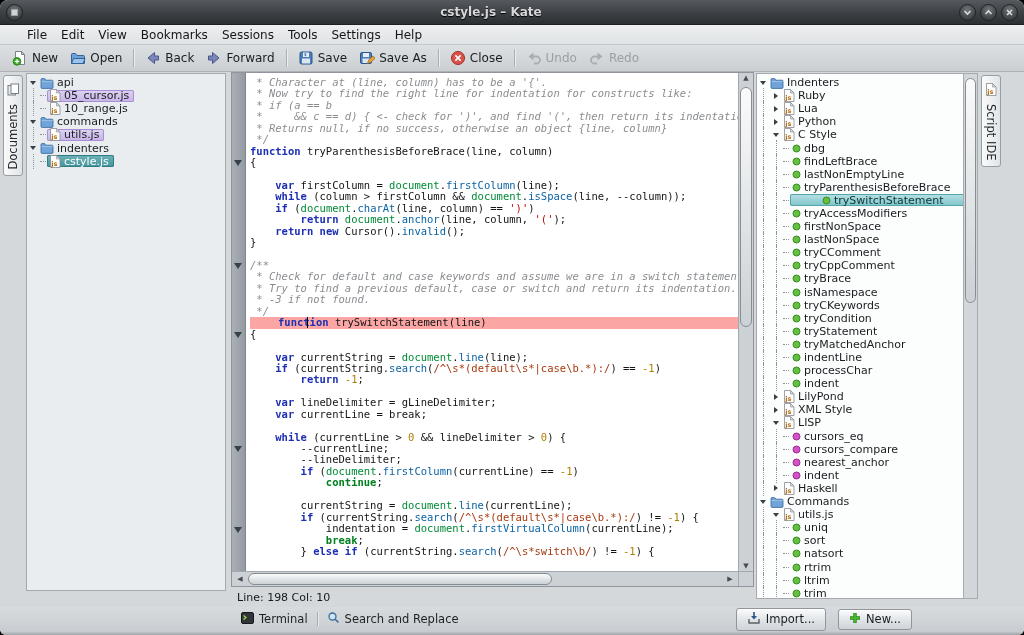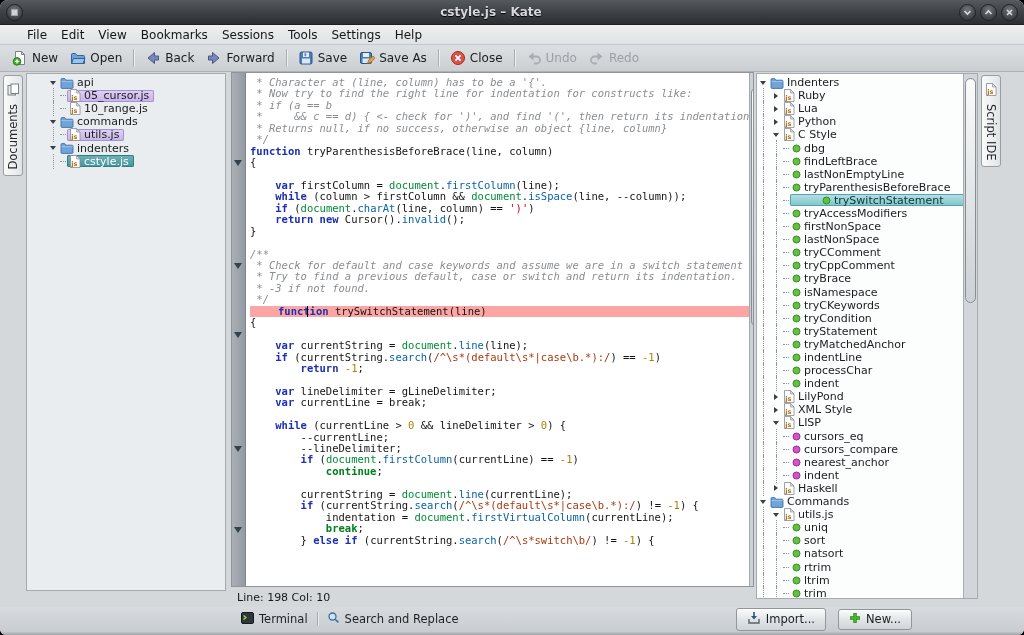--- a/index.html
+++ b/index.html
@@ -25,24 +25,24 @@
   .tsep{width:1px;height:18px;background:#a9aeb2;box-shadow:1px 0 0 #eceeef;margin:0 5px;}
   
   .main{flex:none;height:535px;display:flex;}
   .dock-left{width:26px;flex:none;display:flex;flex-direction:column;align-items:center;}
   .dock-right{width:46px;flex:none;display:flex;flex-direction:column;align-items:flex-start;}
   .vtab{margin-top:3px;background:linear-gradient(to right,#fafbfb,#e1e4e6);border:1px solid #989ea3;border-radius:3px;
         padding:5px 2px;display:flex;flex-direction:column;align-items:center;gap:4px;}
   .vlabel{font-size:11.5px;color:#24282c;writing-mode:vertical-rl;}
   .vlabel.up{transform:rotate(180deg);}
   .panel-left{width:200px;flex:none;margin:1px 1px 16px 0;background:#e9edf0;border:1px solid #a5aaaf;box-sizing:border-box;
-              overflow:hidden;padding-left:20px;}
+              overflow:hidden;}
   .splitter{width:4px;flex:none;}
   .editor-col{flex:1;display:flex;flex-direction:column;min-width:0;}
-  .editor-frame{flex:1;display:flex;border:1px solid #8f959b;background:#fff;overflow:hidden;min-height:0;}
+  .editor-frame{flex:1;display:flex;flex-direction:column;border:1px solid #8f959b;background:#fff;overflow:hidden;min-height:0;}
   .editor-body{flex:1;display:flex;min-height:0;}
   .iconborder{width:13px;flex:none;background:linear-gradient(to right,#aab0b6,#949aa1);border-right:1px solid #80868c;position:relative;}
   .fold{position:absolute;left:2px;width:0;height:0;border-left:4.5px solid transparent;border-right:4.5px solid transparent;
         border-top:6px solid #35424d;}
   .code{flex:1;overflow:hidden;padding:4px 0 0 4px;font-family:"DejaVu Sans Mono",monospace;font-size:10.5px;}
   .code-line{height:11.45px;line-height:11.45px;white-space:pre;position:relative;}
   .code-line.current{background:#fca5a5;padding-left:28px;}
   .caret{position:absolute;top:0;width:1px;height:11px;background:#000;}
   .tk-cm{color:#8a8d90;font-style:italic}
   .tk-kw{color:#1d2fb4;font-weight:bold}
@@ -351,20 +351,21 @@
               <div class="code-line"><span class="tk-cm"> * if (a == b</span></div>
               <div class="code-line"><span class="tk-cm"> *     &amp;&amp; c == d) { &lt;- check for ')', and find '(', then return its indentation</span></div>
               <div class="code-line"><span class="tk-cm"> * Returns null, if no success, otherwise an object {line, column}</span></div>
               <div class="code-line"><span class="tk-cm"> */</span></div>
               <div class="code-line"><span class="tk-kw">function</span><span class="tk-pl"> tryParenthesisBeforeBrace(line, column)</span></div>
               <div class="code-line"><span class="tk-pl">{</span></div>
               <div class="code-line"></div>
               <div class="code-line"><span class="tk-pl">    </span><span class="tk-kw">var</span><span class="tk-pl"> firstColumn = </span><span class="tk-obj">document</span><span class="tk-pl">.</span><span class="tk-fn">firstColumn</span><span class="tk-pl">(line);</span></div>
               <div class="code-line"><span class="tk-pl">    </span><span class="tk-kw">while</span><span class="tk-pl"> (column &gt; firstColumn &amp;&amp; </span><span class="tk-obj">document</span><span class="tk-pl">.</span><span class="tk-fn">isSpace</span><span class="tk-pl">(line, --column));</span></div>
               <div class="code-line"><span class="tk-pl">    </span><span class="tk-kw">if</span><span class="tk-pl"> (</span><span class="tk-obj">document</span><span class="tk-pl">.</span><span class="tk-fn">charAt</span><span class="tk-pl">(line, column) == </span><span class="tk-str">')'</span><span class="tk-pl">)</span></div>
+              <div class="code-line"><span class="tk-pl">        </span><span class="tk-kw">return</span><span class="tk-pl"> </span><span class="tk-obj">document</span><span class="tk-pl">.</span><span class="tk-fn">anchor</span><span class="tk-pl">(line, column, </span><span class="tk-str">'('</span><span class="tk-pl">);</span></div>
               <div class="code-line"><span class="tk-pl">    </span><span class="tk-kw">return</span><span class="tk-pl"> </span><span class="tk-kw">new</span><span class="tk-pl"> Cursor().</span><span class="tk-fn">invalid</span><span class="tk-pl">();</span></div>
               <div class="code-line"><span class="tk-pl">}</span></div>
               <div class="code-line"></div>
               <div class="code-line"><span class="tk-cm">/**</span></div>
               <div class="code-line"><span class="tk-cm"> * Check for default and case keywords and assume we are in a switch statement</span></div>
               <div class="code-line"><span class="tk-cm"> * Try to find a previous default, case or switch and return its indentation.</span></div>
               <div class="code-line"><span class="tk-cm"> * -3 if not found.</span></div>
               <div class="code-line"><span class="tk-cm"> */</span></div>
               <div class="code-line current"><span class="tk-kw">function</span><span class="tk-pl"> trySwitchStatement(line)</span><span class="caret" style="left: calc(9ch);"></span></div>
               <div class="code-line"><span class="tk-pl">{</span></div>

